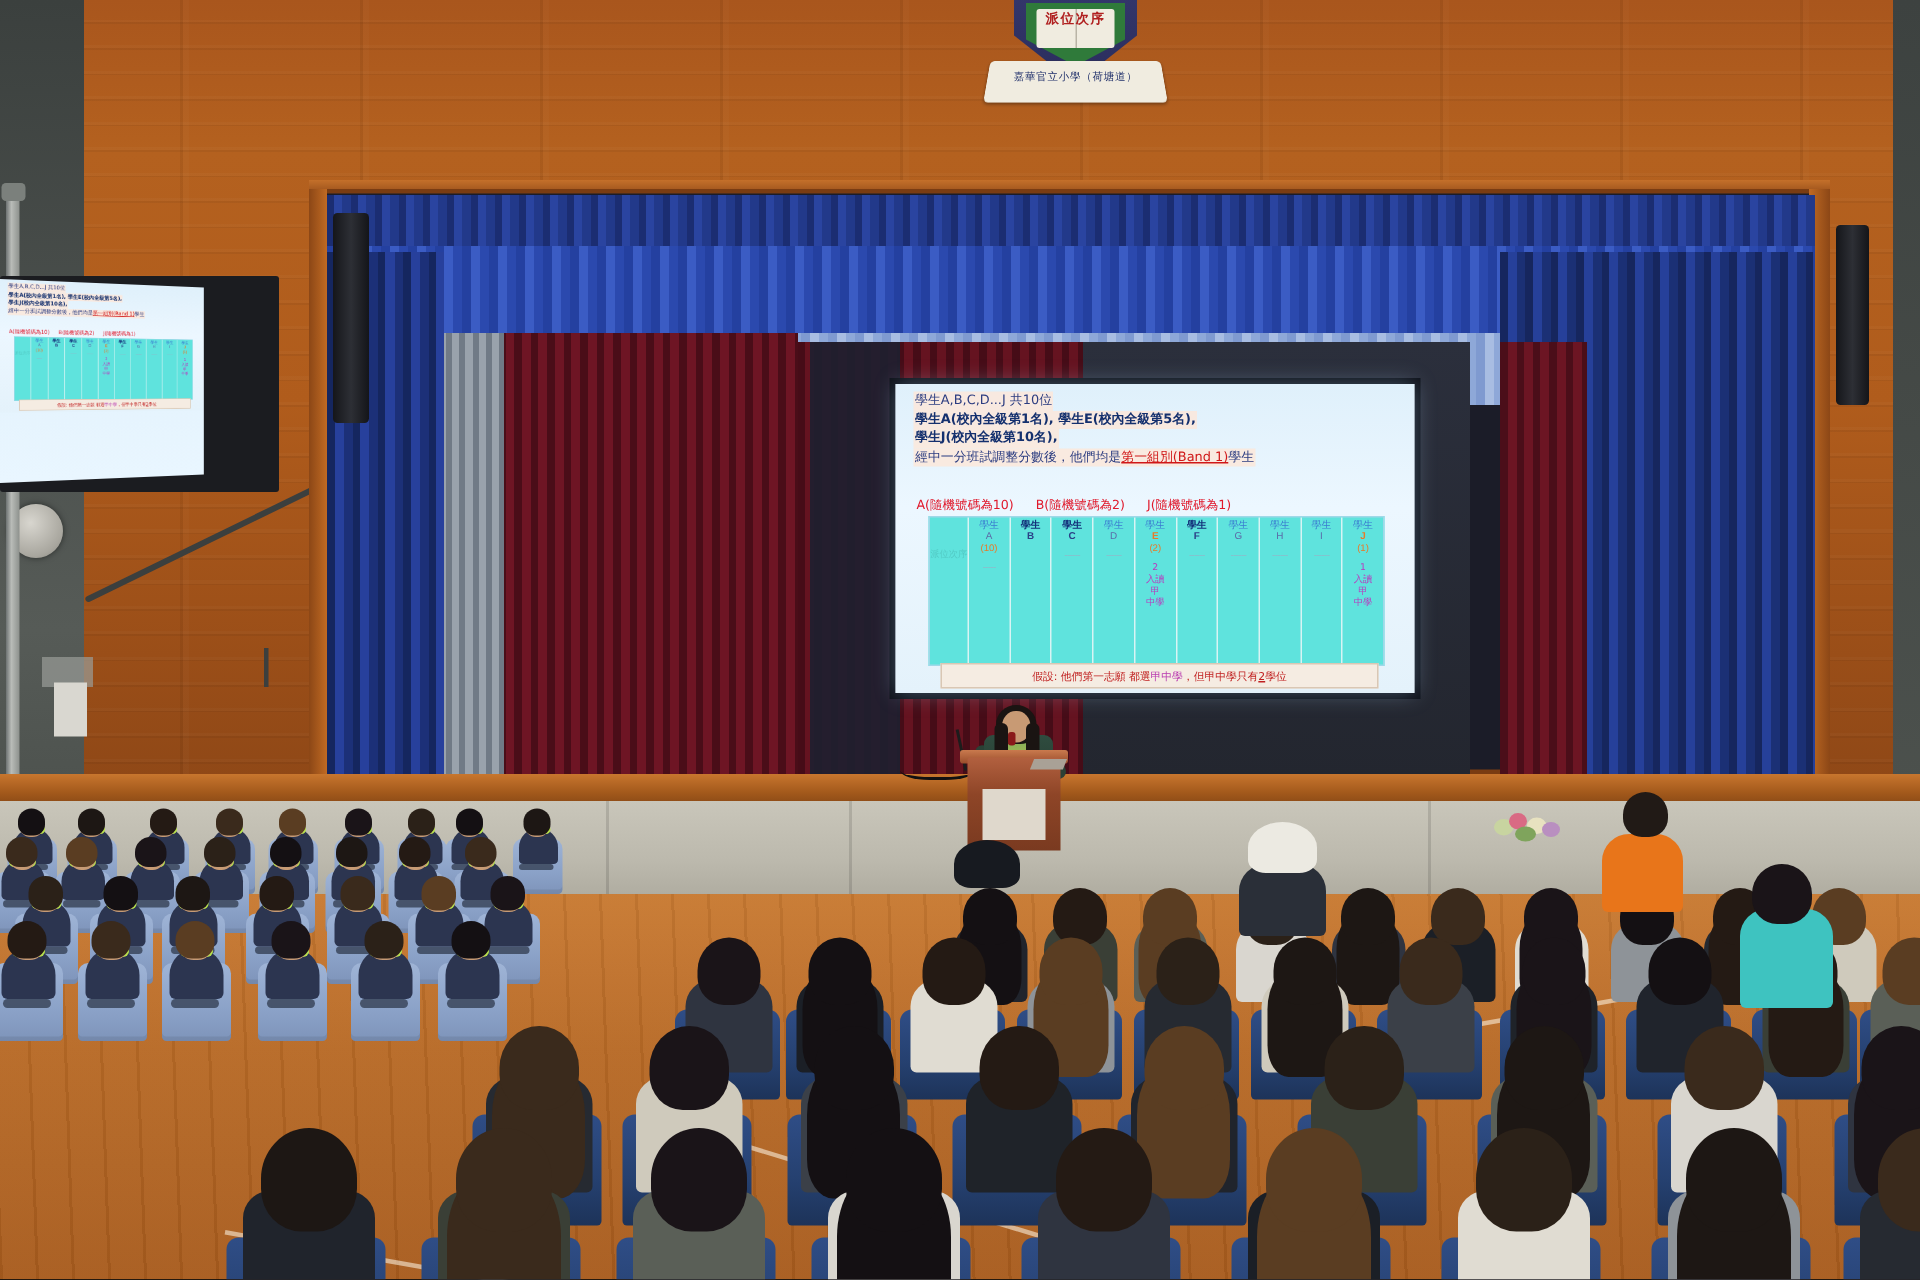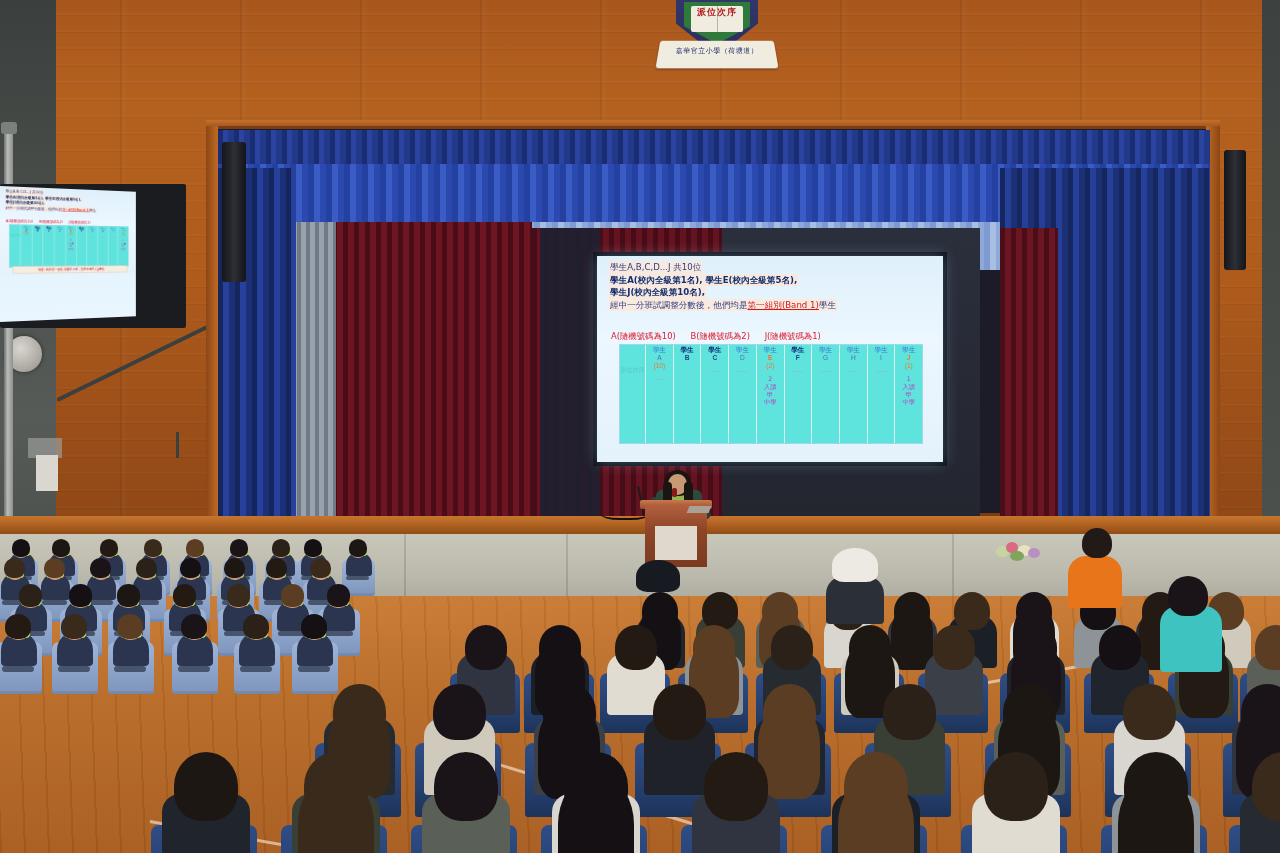--- a/index.html
+++ b/index.html
@@ -506,20 +506,23 @@
               <div class="tnum">(1)</div>
               <div class="tbody">
                 <div>1</div>
                 <div>入讀</div>
                 <div>甲</div>
                 <div>中學</div>
               </div>
             </div></div>
       </div>
 
+      <div class="caption">
+        <span>假設: 他們第一志願 都選</span><span class="m">甲中學</span><span>，但甲中學只有</span><span class="u">2</span><span>學位</span>
+      </div>
 
     </div>
   </div>
 
   <div class="mon-frame"></div>
   <div class="mon-screen">
     <div class="mon-inner">
       <div class="mon-wrap" id="mon-clone">
           <div class="slide">
 

